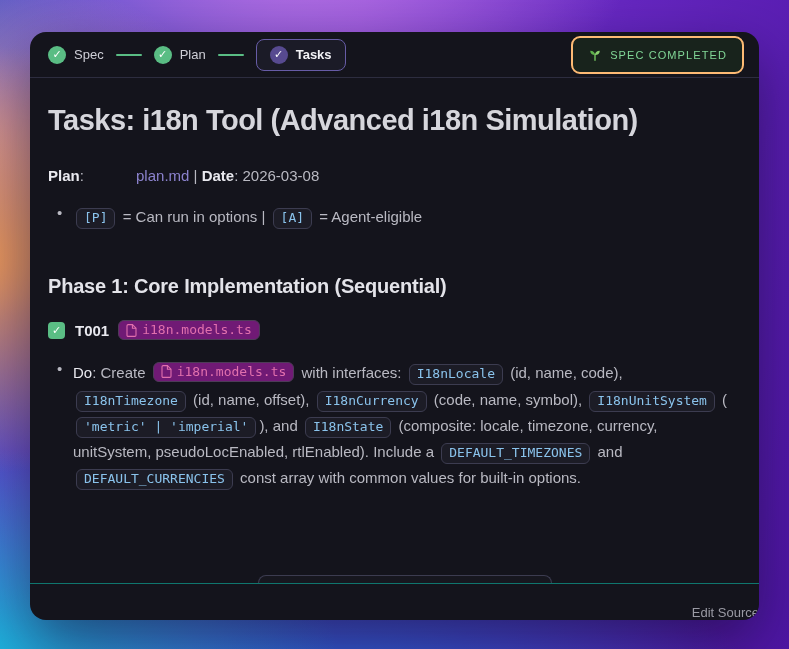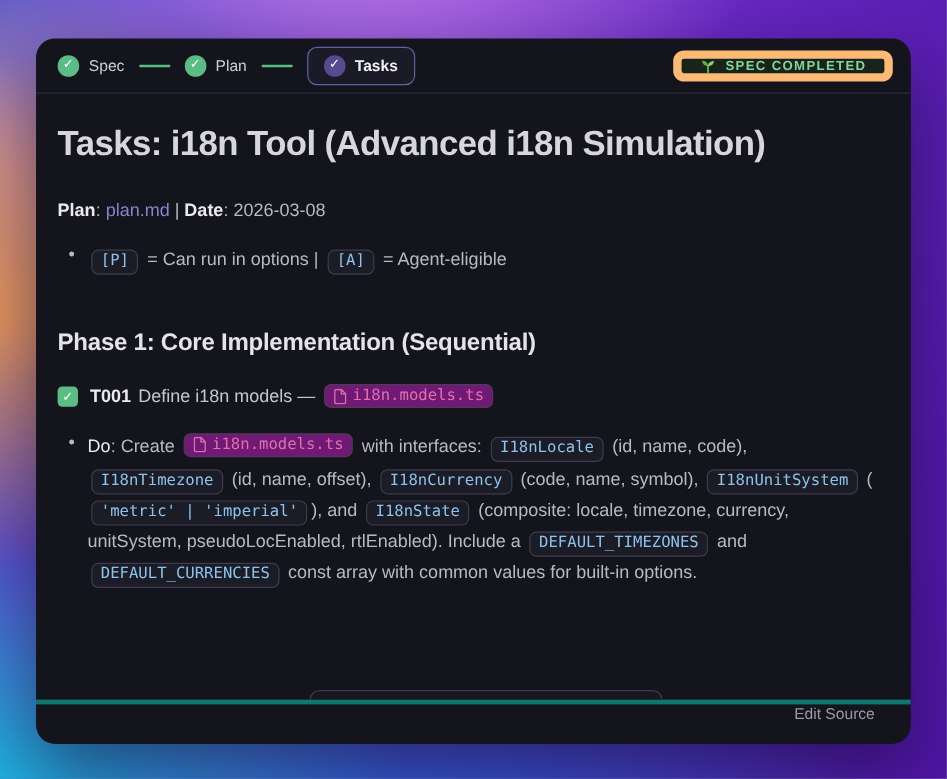--- a/index.html
+++ b/index.html
@@ -42,38 +42,38 @@
   .step.active {
     border: 1px solid #675ca6; border-radius: 8px;
     background: #1b1b27; padding: 6px 13px;
   }
   .step.active .step-circle { background: #574a90; }
   .step.active .step-label { font-weight: 700; color: #f2f2f6; }
   .connector { width: 26px; height: 2px; background: #5abd84; margin: 0 12px; border-radius: 1px; }
 
   .badge {
     display: flex; align-items: center; gap: 8px;
-    height: 26px; padding: 0 15px;
-    border: 7px solid #fdba74; border-radius: 9px;
+    height: 38px; padding: 0 15px;
+    border: 2px solid #fdba74; border-radius: 9px;
     background: #18231c;
-    color: #80d696; font-size: 11px; font-weight: 700; letter-spacing: 1.1px;
+    color: #80d696; font-size: 11px; font-weight: 400; letter-spacing: 1.1px;
   }
 
   
   .content { flex: 1 1 auto; position: relative; padding: 0 18px; overflow: hidden; }
 
   .page-title {
     margin-top: 26px;
     font-size: 29px; font-weight: 700; letter-spacing: -0.5px;
     color: #d6d6dc; line-height: 1.15;
   }
 
   .meta { margin-top: 30px; font-size: 15px; color: #b9b9c2; }
   .meta .b { font-weight: 700; color: #e9e9ef; }
-  .meta a { color: #8b82cd; text-decoration: none; }
+  .meta a { color: #8b82cd; text-decoration: none; margin-left: 48px; }
 
   h2.section {
     font-size: 20px; font-weight: 700; letter-spacing: -0.2px;
     color: #e3e3e9;
   }
   .h-format { margin-top: 40px; }
   .h-phase  { margin-top: 44px; }
 
   .bullet-item { display: flex; margin-top: 20px; font-size: 15px; color: #b9b9c2; }
   .bullet-dot { flex: none; width: 25px; padding-left: 9px; color: #b9b9c2; }
@@ -103,23 +103,22 @@
 
   .peek-box {
     position: absolute; bottom: 0; left: 228px; width: 294px; height: 8px;
     border: 1px solid #3c3c50; border-bottom: none;
     border-radius: 9px 9px 0 0; background: #17171f;
   }
 
   
   .card-footer {
     flex: none; height: 37px;
-    border-top: 4px solid #0f766e;
-    display: flex; align-items: flex-start; justify-content: flex-end;
-    padding-right: 30px;
+    border-top: 1px solid #0f766e;
+    display: flex; align-items: flex-end; justify-content: flex-end;
   }
   .edit-source { font-size: 13px; color: #9a9aa4; text-decoration: none; cursor: pointer; }
 </style>
 </head>
 <body>
 
 <div class="card">
 
   <div class="card-header">
     <div class="stepper">
@@ -161,21 +160,20 @@
     <div class="bullet-item">
       <span class="bullet-dot">•</span>
       <span class="bullet-content"><span class="chip chip-code">[P]</span><span class="t-run"> = Can run in options | </span><span class="chip chip-code">[A]</span><span class="t-run"> = Agent-eligible</span></span>
     </div>
 
     <h2 class="section h-phase">Phase 1: Core Implementation (Sequential)</h2>
 
     <div class="task-row">
       <span class="task-checkbox">✓</span>
       <span class="task-id">T001</span>
-      <span class="task-title">Define i18n models —</span>
       <span class="chip chip-file">
         <svg width="11" height="13" viewBox="0 0 11 13" fill="none">
           <path d="M1 1.8 C1 1.1 1.5 0.6 2.2 0.6 H6.4 L10 4.2 V11.2 C10 11.9 9.5 12.4 8.8 12.4 H2.2 C1.5 12.4 1 11.9 1 11.2 Z" stroke="#e170ad" stroke-width="1.1"></path>
           <path d="M6.4 0.6 V4.2 H10" stroke="#e170ad" stroke-width="1.1"></path>
         </svg>
         <span>i18n.models.ts</span>
       </span>
     </div>
 
     <div class="bullet-item">

